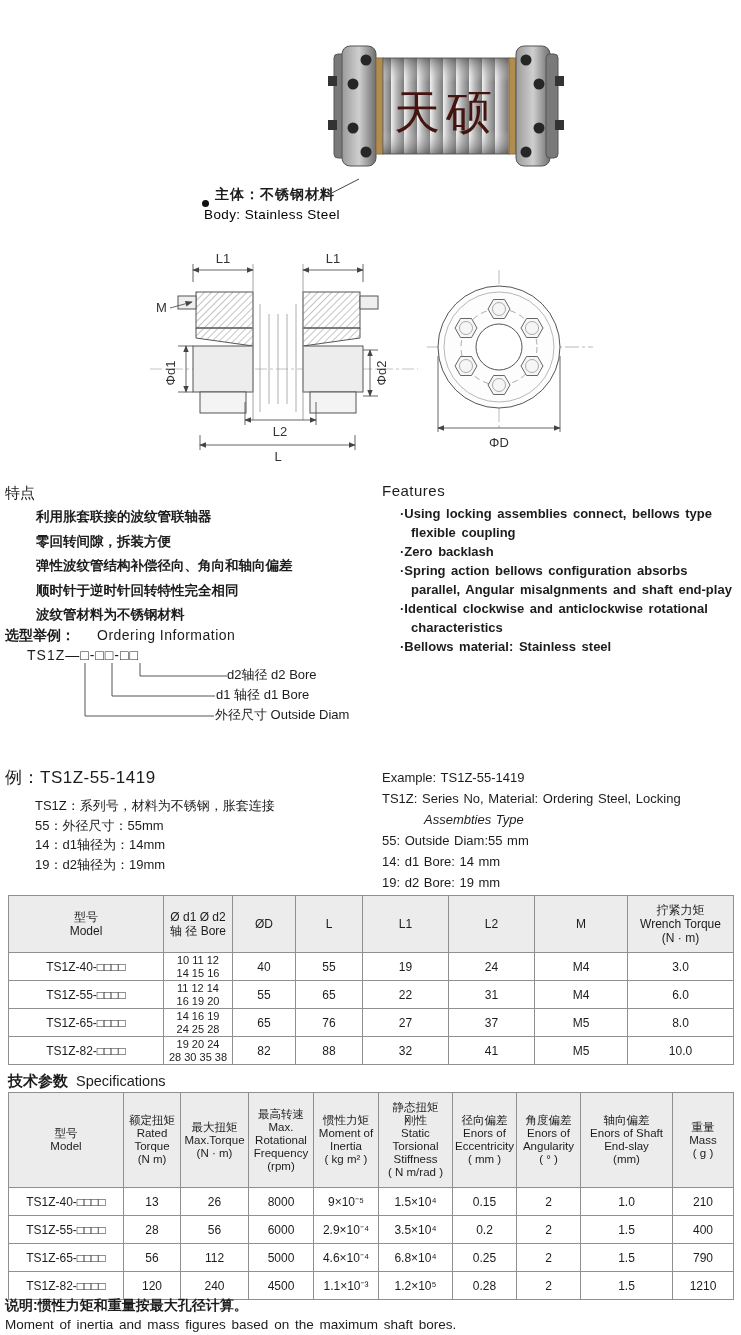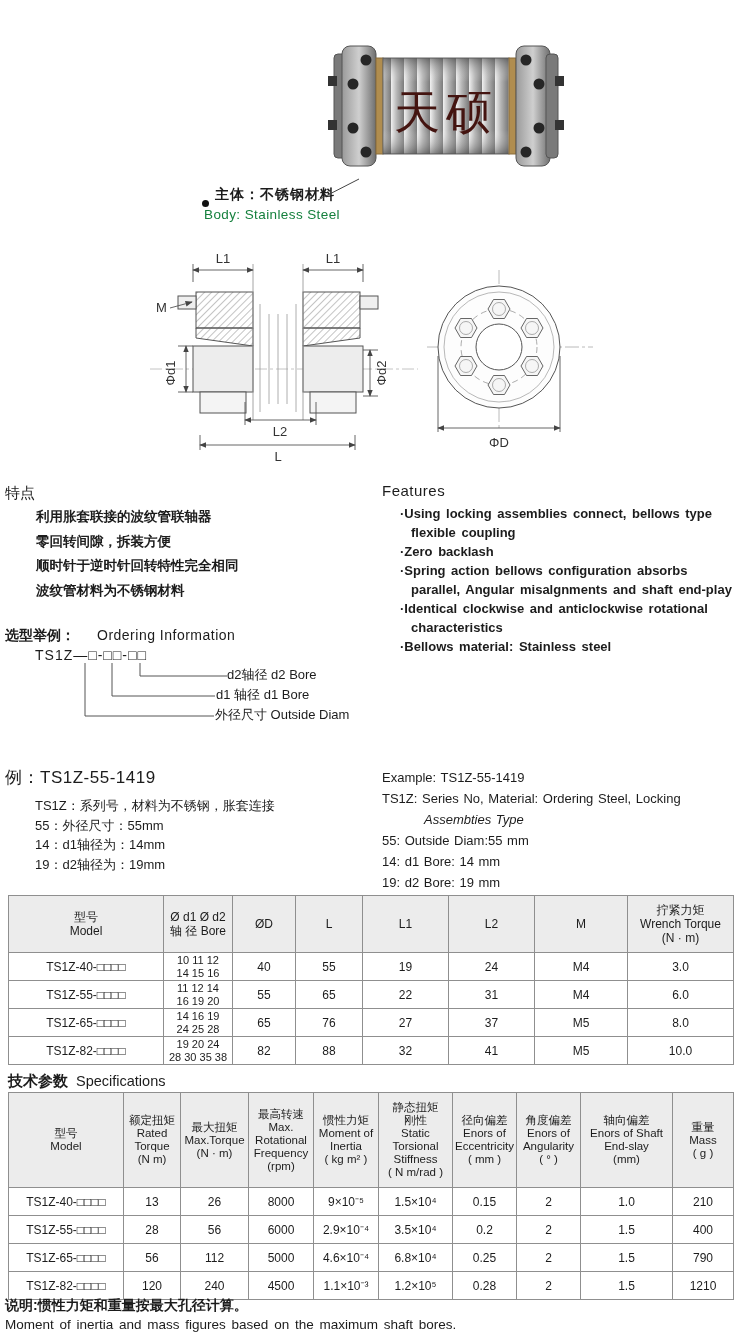--- a/index.html
+++ b/index.html
@@ -7,21 +7,21 @@
     position:relative; width:741px; height:1335px; background:#fff; overflow:hidden;
     font-family:"Liberation Sans", sans-serif; color:#1c1c1c;
   }
   .abs { position:absolute; }
   .pre { white-space:pre-line; }
 
   
   .photo { left:326px; top:24px; width:240px; height:162px; }
   .callout-dot { left:202px; top:200px; width:7px; height:7px; background:#111; border-radius:50%; }
   .callout-cn { left:215px; top:186px; font-size:14px; font-weight:bold; letter-spacing:1px;text-align:center; }
-  .callout-en { left:204px; top:207px; font-size:13.5px; letter-spacing:.4px; color:#15803d; }
+  .callout-en { left:204px; top:207px; font-size:13.5px; letter-spacing:.4px; color:#000000; }
   .callout-leader { left:316px; top:177px; width:46px; height:26px; }
 
   
   .drawing-left  { left:148px; top:242px; width:312px; height:228px; }
   .drawing-right { left:425px; top:256px; width:185px; height:214px; }
   .dim-label { font-size:13px; fill:#333; font-family:"Liberation Sans", sans-serif; }
 
   
   .features-cn-title { left:5px;  top:484px; font-size:15px; font-weight:normal; }
   .features-cn-list  { left:36px; top:505px; font-size:13.5px; line-height:24.5px; }
@@ -29,21 +29,21 @@
   .features-en-list  { left:400px; top:504px; width:338px; font-size:13px; line-height:19px; word-spacing:2px; }
   .features-en-list li, .features-cn-list li { list-style:none; }
   .features-en-list ul, .features-cn-list ul { margin:0; padding:0;font-weight:bold; }
   .features-en-list li { padding-left:11px; text-indent:-11px; }
   .features-en-list li::before { content:"\00B7 "; }
 
   
   .ordering-title { left:5px; top:627px; font-size:14px; }
   .ordering-title .cn { font-weight:bold; }
   .ordering-title .en { margin-left:22px; letter-spacing:.5px; }
-  .ordering-code { left:35px; top:647px; font-size:14px; letter-spacing:1px;text-align:right; }
+  .ordering-code { left:27px; top:647px; font-size:14px; letter-spacing:1px;text-align:right; }
   .ordering-svg { left:35px; top:663px; width:330px; height:60px; }
   .ord-label { font-size:13px; }
   .ord-label-d2 { left:227px; top:666px; }
   .ord-label-d1 { left:216px; top:686px; }
   .ord-label-od { left:215px; top:706px; }
 
   
   .example-cn-title { left:5px; top:766px; font-size:17px; letter-spacing:.5px; }
   .example-cn-lines { left:35px; top:796px; font-size:13px; line-height:19.5px; }
   .example-en-lines { left:382px; top:767px; font-size:13px; line-height:21px; word-spacing:1px; }
@@ -218,20 +218,21 @@
       <line x1="13" y1="172" x2="135" y2="172" marker-start="url(#arr)" marker-end="url(#arr)"></line>
     </g>
     <text class="dim-label" x="74" y="191" text-anchor="middle">ΦD</text>
   </svg>
 
   <div class="abs features-cn-title">特点</div>
   <div class="abs features-cn-list">
     <ul>
       <li>利用胀套联接的波纹管联轴器</li>
       <li>零回转间隙，拆装方便</li>
+      <li>弹性波纹管结构补偿径向、角向和轴向偏差</li>
       <li>顺时针于逆时针回转特性完全相同</li>
       <li>波纹管材料为不锈钢材料</li>
     </ul>
   </div>
 
   <div class="abs features-en-title">Features</div>
   <div class="abs ordering-title">
     <span class="cn">选型举例：</span><span class="en">Ordering Information</span>
   </div>
 

